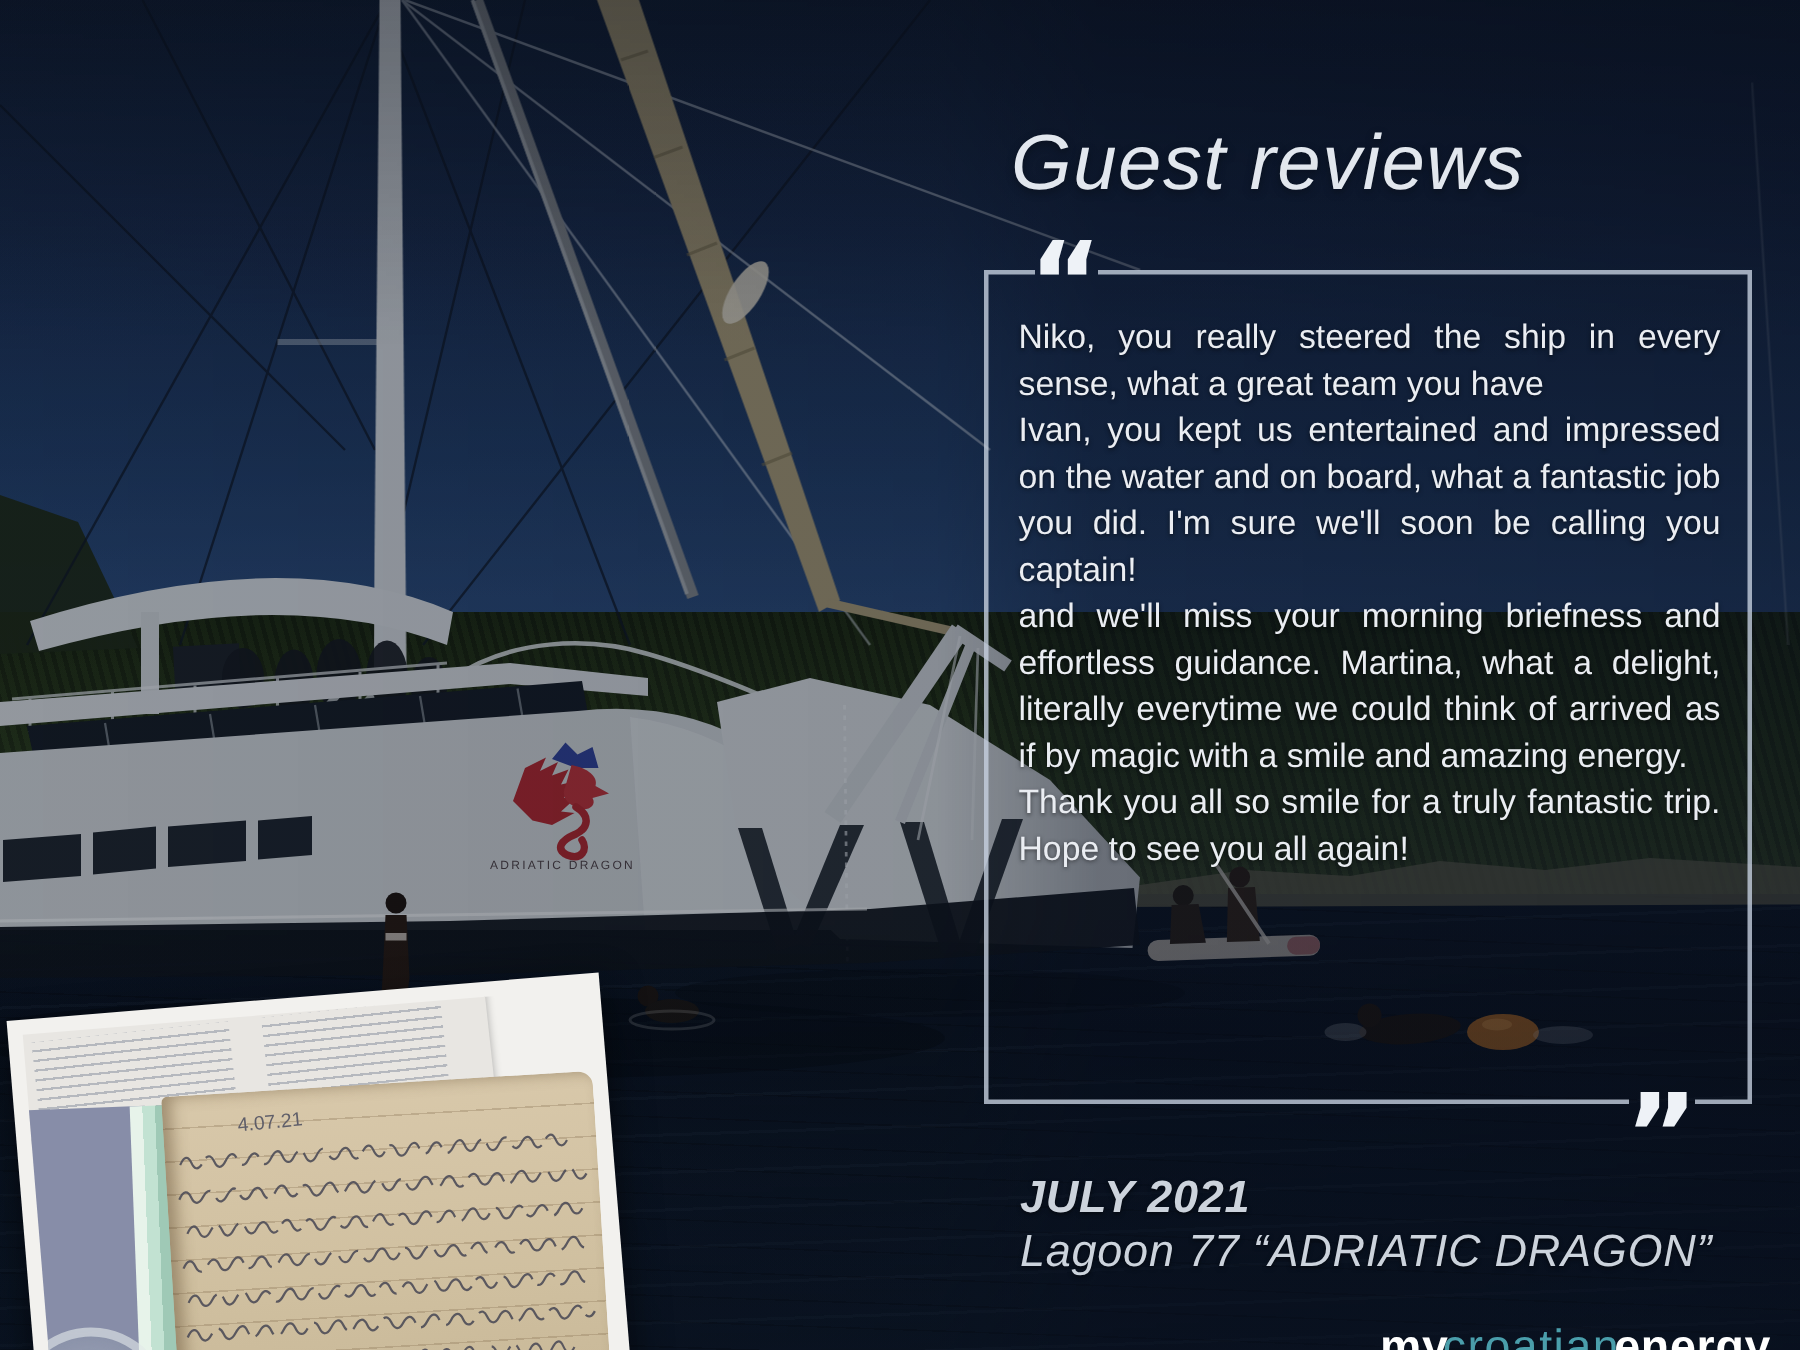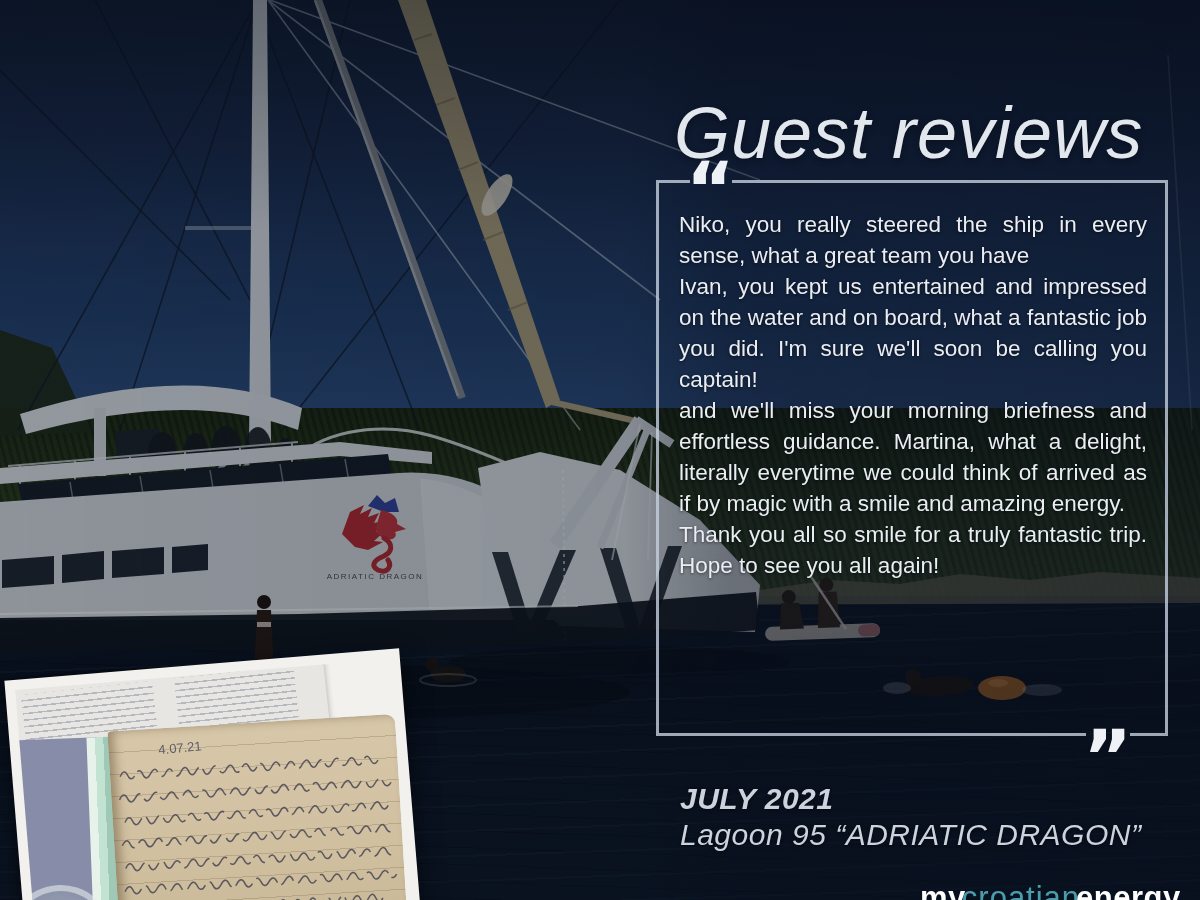--- a/index.html
+++ b/index.html
@@ -19,21 +19,21 @@
          repeating-linear-gradient(2deg,rgba(0,0,0,.22) 0 1px,rgba(0,0,0,0) 1px 17px),
          linear-gradient(180deg,#0c1624 0%,#0a1320 30%,#0d1929 65%,#101e31 100%);}
   .scene{position:absolute;left:0;top:0;z-index:1;}
   .overlay{position:absolute;inset:0;z-index:2;pointer-events:none;
        background:
          linear-gradient(90deg,rgba(6,12,24,.28) 0%,rgba(6,12,24,.32) 52%,rgba(7,13,27,.50) 61%,rgba(7,13,27,.55) 100%),
          linear-gradient(180deg,rgba(4,8,16,.30) 0%,rgba(0,0,0,0) 26%,rgba(0,0,0,0) 68%,rgba(3,6,12,.35) 100%);}
 
   
   .title{position:absolute;left:674px;top:44px;z-index:3;
-         font-size:72px;font-style:italic;font-weight:100;letter-spacing:1px;
+         font-size:52px;font-style:italic;font-weight:100;letter-spacing:1px;
          color:rgba(233,238,245,.97);text-shadow:0 2px 6px rgba(0,0,0,.35);}
   .quote-box{position:absolute;left:656px;top:180px;width:512px;height:556px;z-index:3;}
   .quote-border{position:absolute;left:0;top:0;}
   .qmark{position:absolute;font-family:"DejaVu Sans","Liberation Sans",sans-serif;
          font-weight:bold;font-size:74px;line-height:1;color:#eef2f7;}
   .qmark.open{left:30px;top:-28px;}
   .qmark.close{top:540px;right:36px;}
   .quote-text{position:absolute;left:3px;top:3px;width:468px;padding:26px 20px 0 20px;
          font-size:22.5px;line-height:31px;color:#eaedf2;text-align:justify;
          text-shadow:0 1px 3px rgba(0,0,0,.55);}
@@ -250,21 +250,21 @@
     <span class="qmark close">”</span>
     <div class="quote-text">
       <p>Niko, you really steered the ship in every sense, what a great team you have</p>
       <p>Ivan, you kept us entertained and impressed on the water and on board, what a fantastic job you did. I'm sure we'll soon be calling you captain!</p>
       <p>and we'll miss your morning briefness and effortless guidance. Martina, what a delight, literally everytime we could think of arrived as if by magic with a smile and amazing energy.</p>
       <p>Thank you all so smile for a truly fantastic trip. Hope to see you all again!</p>
     </div>
   </div>
 
   <div class="footer-date">JULY 2021</div>
-  <div class="footer-vessel">Lagoon 95 “ADRIATIC DRAGON”</div>
+  <div class="footer-vessel">Lagoon 77 “ADRIATIC DRAGON”</div>
 
   <div class="logo">
     <span class="seg1">my</span>
     <span class="seg2">croatian</span>
     <span class="seg3">energy</span>
     <svg class="logo-wave" width="118" height="12" viewBox="0 0 118 12">
       <path d="M2,7 Q9,1 16,7 T30,7 T44,7 T58,7 T72,7 T86,7 T100,7 T114,7" fill="none" stroke="#5ec7d3" stroke-width="3" stroke-linecap="round"></path>
     </svg>
   </div>
 

